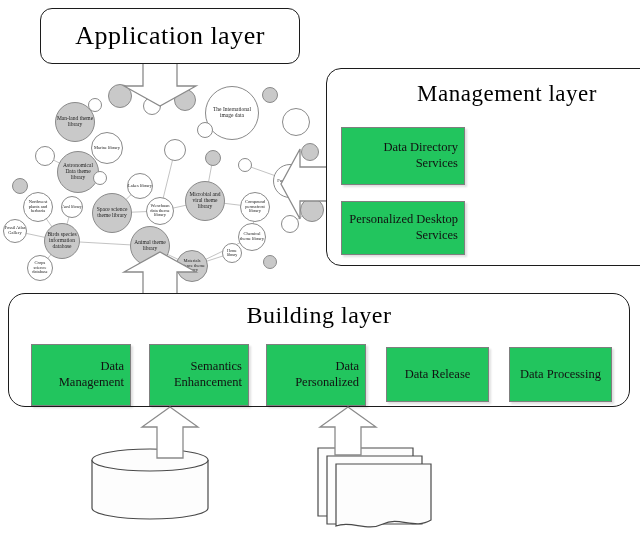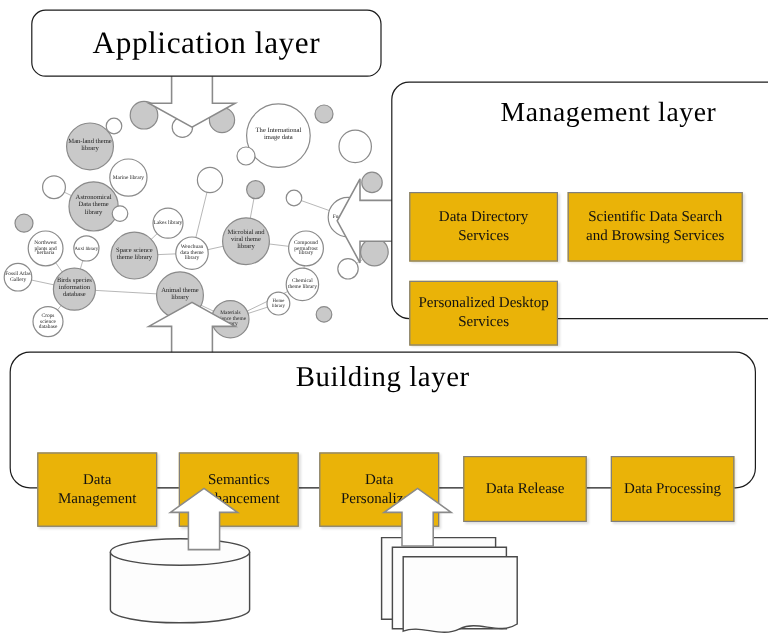--- a/index.html
+++ b/index.html
@@ -9,33 +9,32 @@
   }
   
   .panel{
     position:absolute;background:#fff;border:1.5px solid #1c1c1c;border-radius:12px;
     box-sizing:border-box;
   }
   .panel-title{
     text-align:center;font-family:"Liberation Serif", serif;color:#000;
     letter-spacing:.5px;
   }
-  #app-layer{left:26px;top:8px;width:292px;height:56px;display:flex;align-items:center;justify-content:center;}
+  #app-layer{left:40px;top:8px;width:260px;height:56px;display:flex;align-items:center;justify-content:center;}
   #app-layer .panel-title{font-size:26px;}
   #mgmt-layer{left:326px;top:68px;width:362px;height:198px;border-radius:15px;}
   #mgmt-layer .panel-title{font-size:23px;margin-top:12px;}
   #build-layer{left:8px;top:293px;width:622px;height:114px;border-radius:17px;}
   #build-layer .panel-title{font-size:24px;margin-top:8px;}
   
   .svc, .mod{
-    position:absolute;background:#eab308;border:1px solid #7f7f7f;box-sizing:border-box;
-    display:flex;align-items:center;justify-content:center;text-align:center;
+    position:absolute;background:#22c55e;border:1px solid #7f7f7f;box-sizing:border-box;
+    display:flex;align-items:center;justify-content:center;text-align:right;
     font-size:12.5px;line-height:1.25;padding:3px 6px;
     box-shadow:1.5px 1.5px 2px rgba(0,0,0,.13);
-    margin-top:33px;
   }
   #svc-0{left:14px;top:58px;width:124px;height:58px;}
   #svc-1{left:146px;top:58px;width:146px;height:58px;}
   #svc-2{left:14px;top:132px;width:124px;height:54px;}
   #svc-3{left:146px;top:132px;width:146px;height:54px;}
   #mod-0{left:22px;top:50px;width:100px;height:62px;}
   #mod-1{left:140px;top:50px;width:100px;height:62px;}
   #mod-2{left:257px;top:50px;width:100px;height:62px;}
   #mod-3{left:377px;top:53px;width:103px;height:55px;}
   #mod-4{left:500px;top:53px;width:103px;height:55px;}
@@ -198,21 +197,20 @@
     <polygon class="block-arrow" points="143,296 143,272 124,272 160,252 196,272 177,272 177,296"></polygon>
   </svg>
 
   <div class="panel" id="app-layer">
     <div class="panel-title">Application layer</div>
   </div>
 
   <div class="panel" id="mgmt-layer">
     <div class="panel-title">Management layer</div>
     <div class="svc" id="svc-0">Data Directory Services</div>
-    <div class="svc" id="svc-1">Scientific Data Search and Browsing Services</div>
     <div class="svc" id="svc-2">Personalized Desktop Services</div>
   </div>
 
   <div class="panel" id="build-layer">
     <div class="panel-title">Building layer</div>
     <div class="mod" id="mod-0">Data Management</div>
     <div class="mod" id="mod-1">Semantics Enhancement</div>
     <div class="mod" id="mod-2">Data Personalized</div>
     <div class="mod" id="mod-3">Data Release</div>
     <div class="mod" id="mod-4">Data Processing</div>

